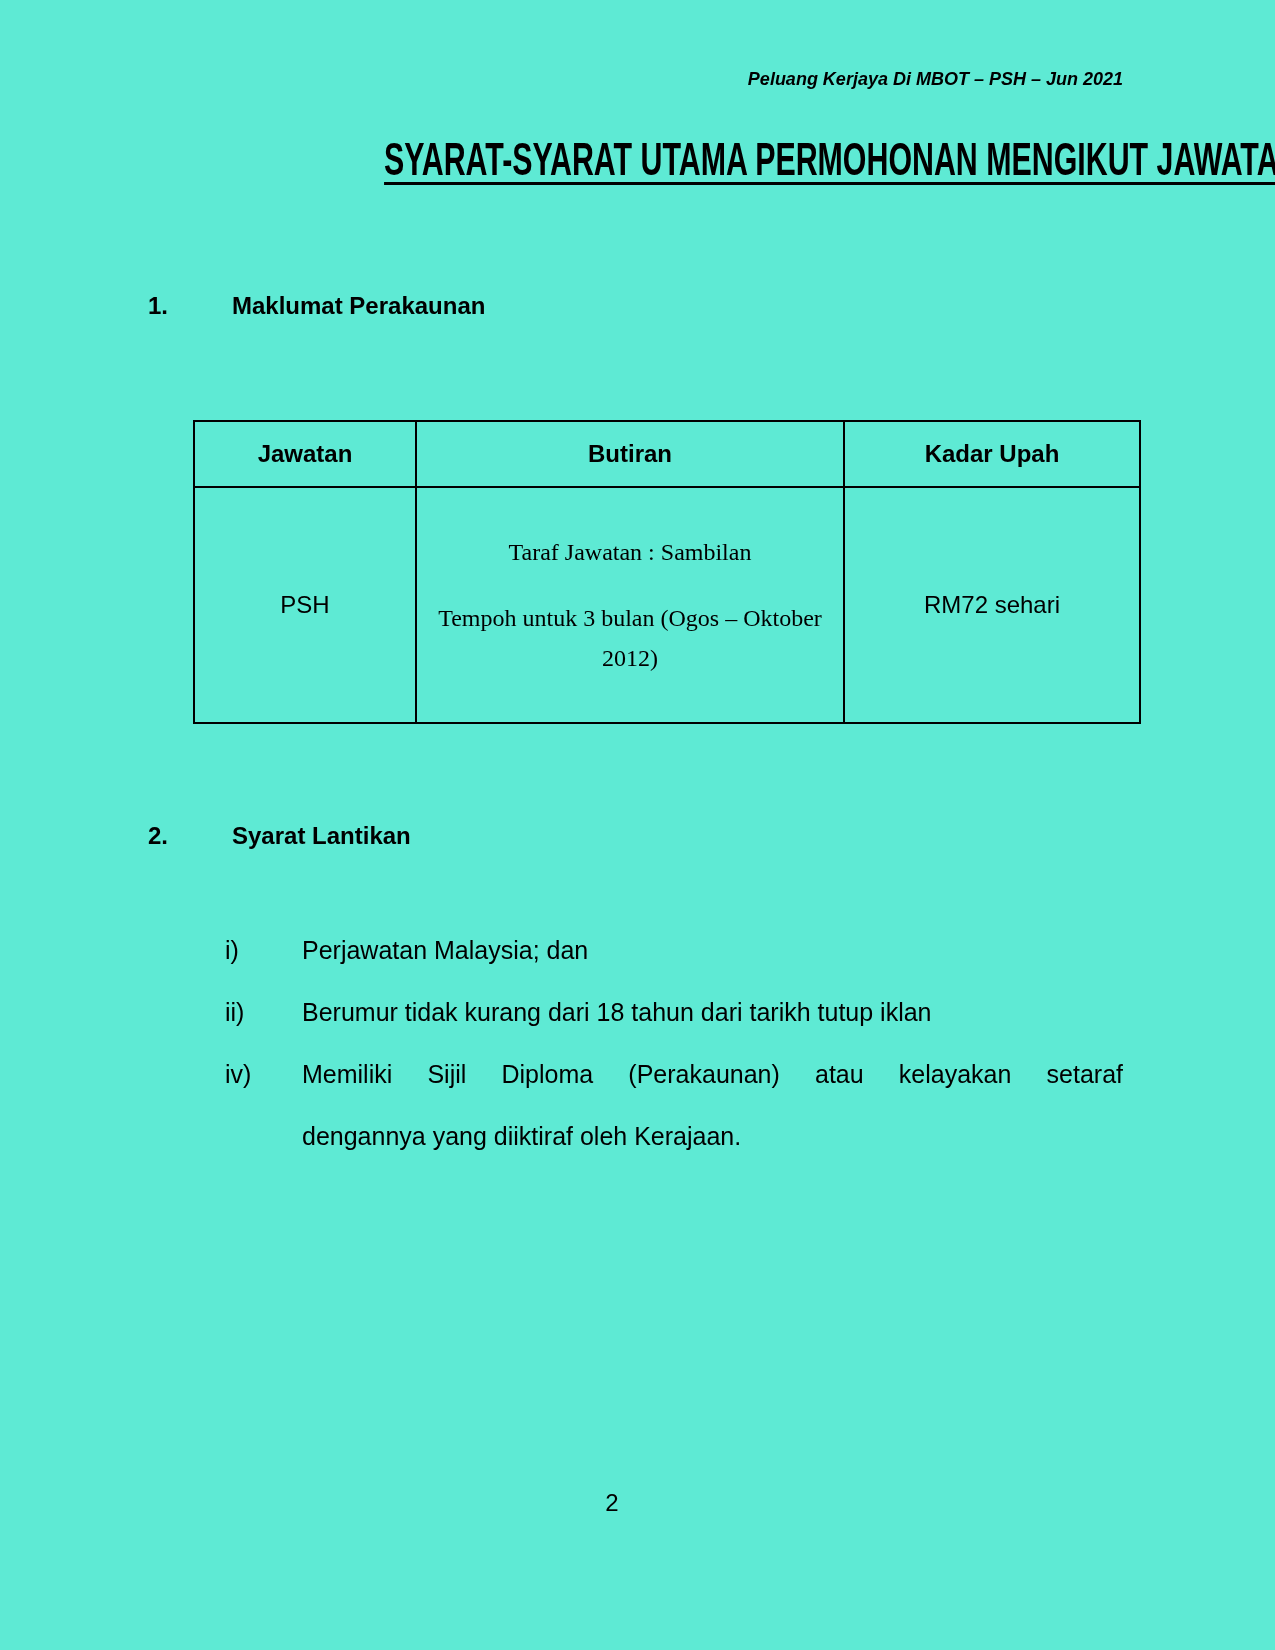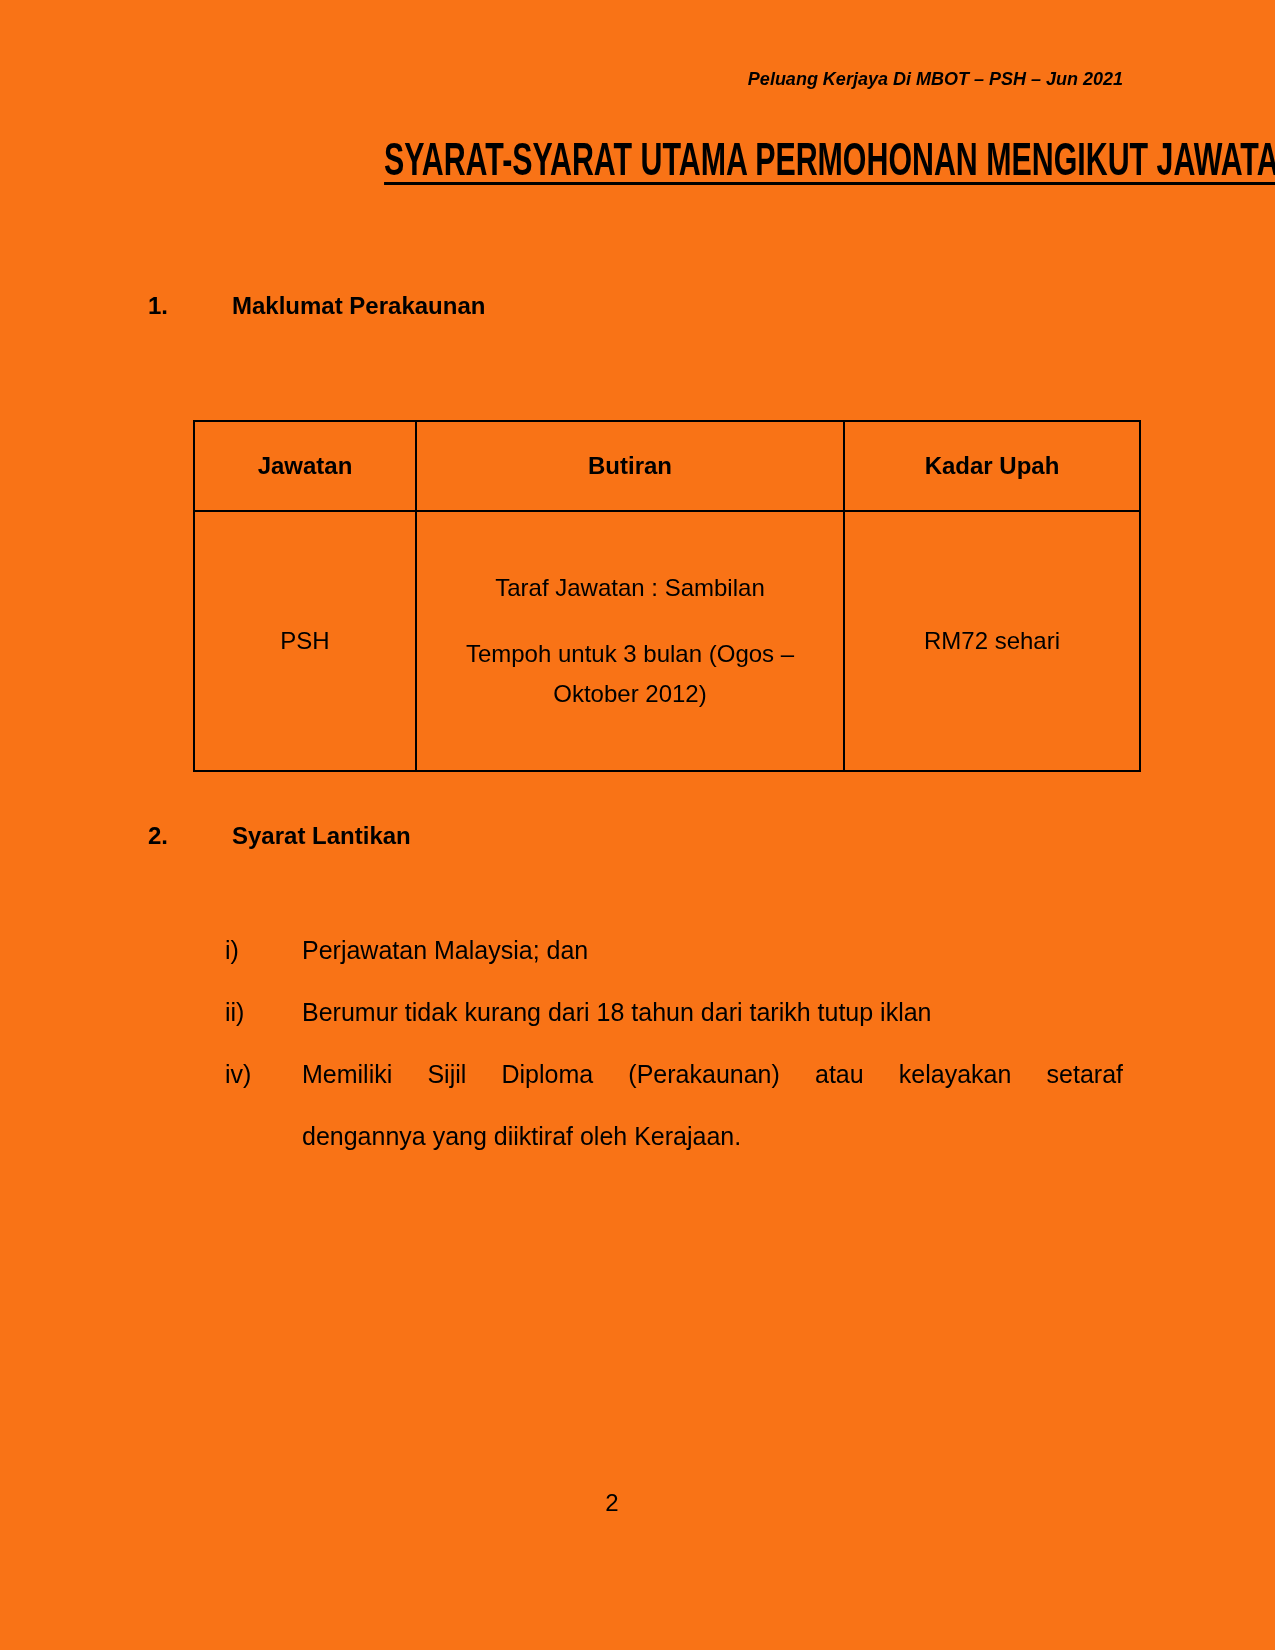--- a/index.html
+++ b/index.html
@@ -1,21 +1,21 @@
 <!DOCTYPE html>
 <html><head>
 <meta charset="utf-8">
 <style>
   html, body { margin: 0; padding: 0; background: #888; }
   .page {
     position: relative;
     width: 1275px;
     height: 1650px;
     margin: 0 auto;
-    background: #f97316;
+    background: #5eead4;
     color: #000000;
     font-family: "Liberation Sans", "DejaVu Sans", sans-serif;
     overflow: hidden;
   }
 
   
   .header-meta {
     position: absolute;
     left: 148px;
     top: 68px;
@@ -67,36 +67,36 @@
     left: 193px;
     top: 420px;
     width: 946px;
     border-collapse: collapse;
     table-layout: fixed;
   }
   table.positions th, table.positions td {
     border: 2px solid #000000;
     text-align: center;
     vertical-align: middle;
-    padding: 12px 18px;
+    padding: 0 18px;
   }
   table.positions th {
     height: 64px;
     font-size: 24px;
     font-weight: 700;
   }
   table.positions td {
     height: 234px;
     font-size: 24px;
     font-weight: 400;
   }
   .col-jawatan { width: 222px; }
   .col-butiran { width: 428px; }
   .col-kadar   { width: 296px; }
-  .butiran-para { line-height: 40px; margin: 0; }
+  .butiran-para { line-height: 40px; margin: 0; font-family: Liberation Serif, serif; }
   .butiran-para + .butiran-para { margin-top: 26px; }
 
   
   .req-list {
     position: absolute;
     left: 225px;
     top: 919px;
     width: 898px;
     font-size: 25px;
   }

